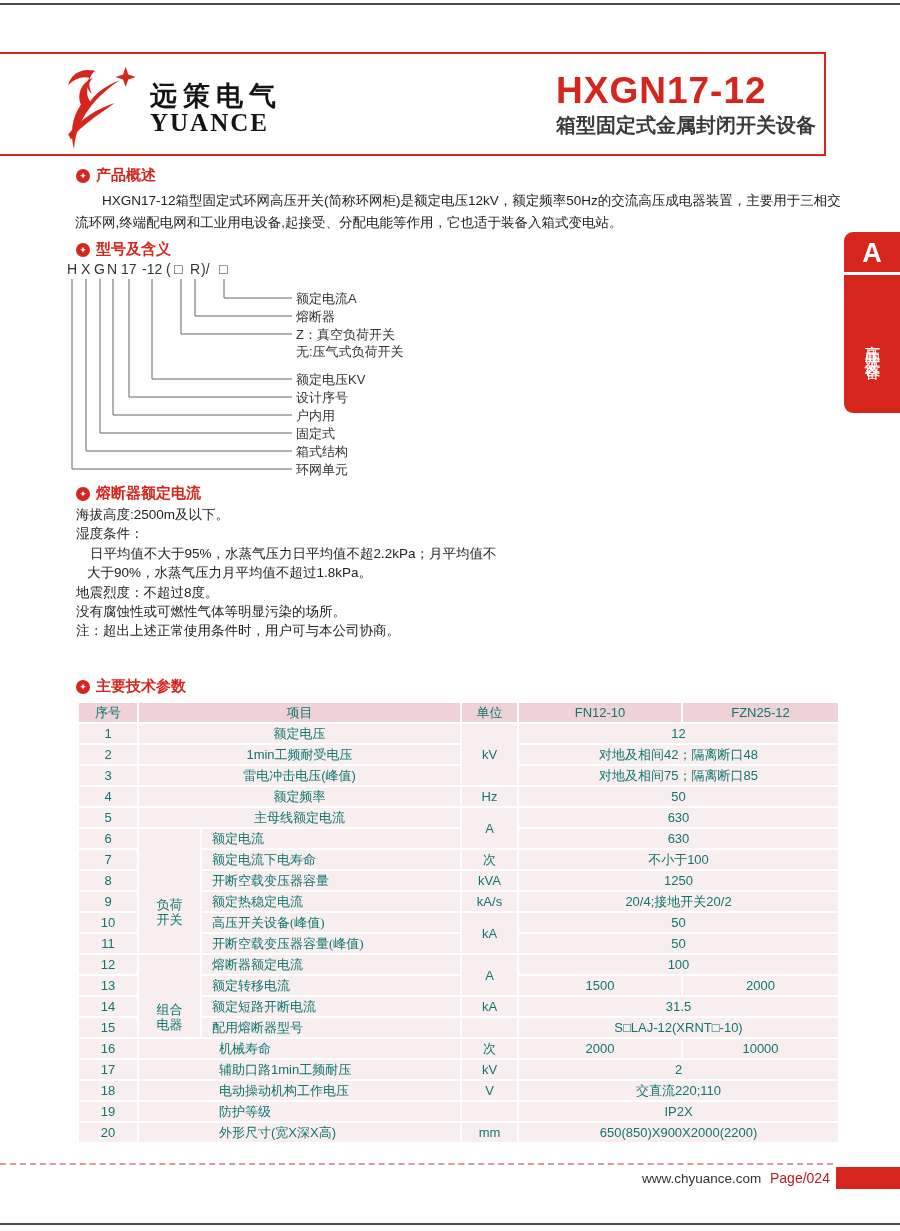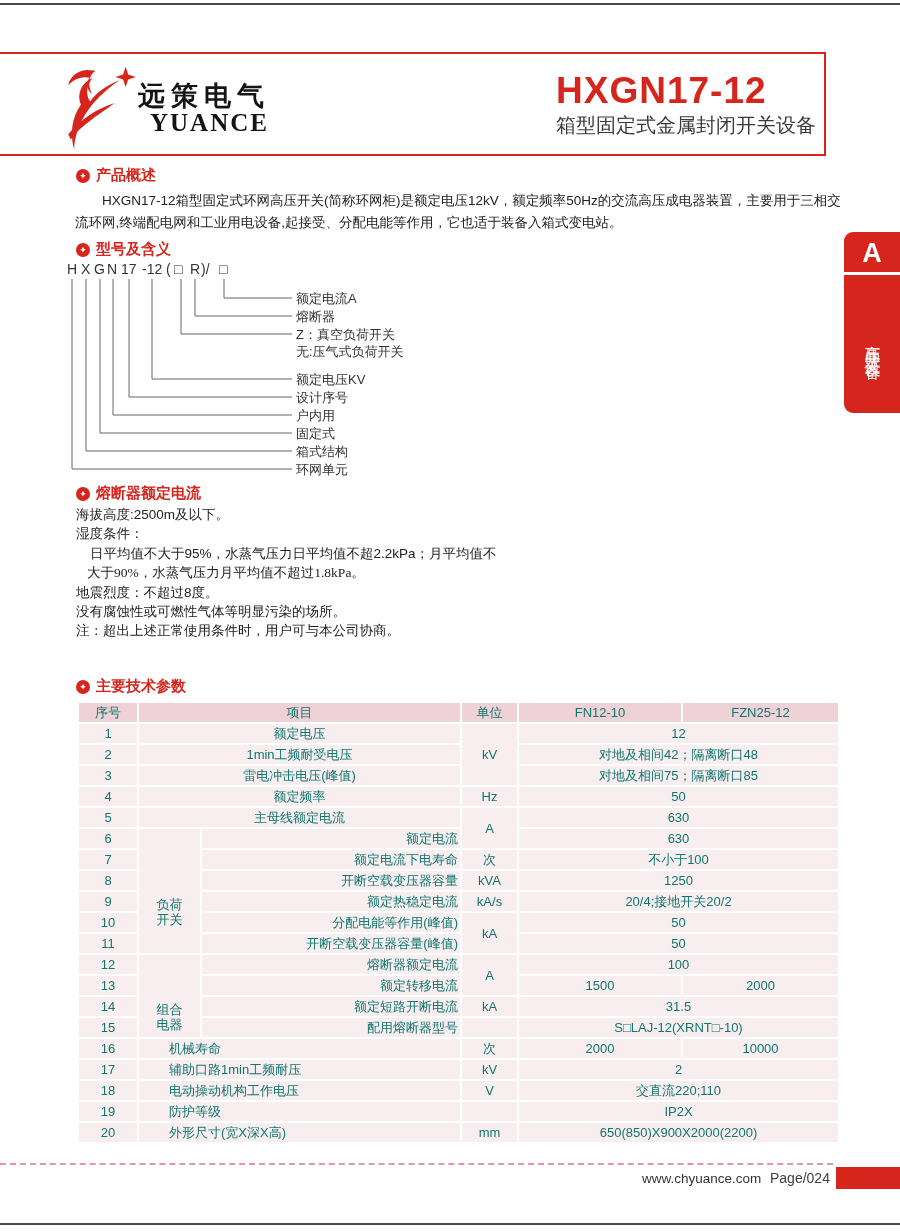--- a/index.html
+++ b/index.html
@@ -3,59 +3,59 @@
 <meta charset="utf-8">
 <style>
   html,body{margin:0;padding:0;background:#e9e9e9;}
   #page{position:relative;width:900px;height:1231px;background:#fff;margin:0 auto;overflow:hidden;
         font-family:"Liberation Sans","DejaVu Sans",sans-serif;color:#3a3a3a;}
   .rule{position:absolute;left:0;width:900px;height:2px;background:#4a4a4a;}
   
   .header-box{position:absolute;top:52px;left:0;width:826px;height:104px;
               border-top:2px solid #d5251d;border-right:2px solid #d5251d;border-bottom:2px solid #d5251d;box-sizing:border-box;}
   .logo-svg{position:absolute;left:64px;top:12px;}
-  .logo-cn{position:absolute;left:138px;top:24px;font-size:27px;font-weight:bold;letter-spacing:6px;color:#141414;}
+  .logo-cn{position:absolute;left:150px;top:24px;font-size:27px;font-weight:bold;letter-spacing:6px;color:#141414;}
   .logo-en{position:absolute;left:150px;top:55px;font-family:"Liberation Serif","DejaVu Serif",serif;
            font-size:25px;font-weight:bold;letter-spacing:2px;color:#141414;}
   .title-block{position:absolute;right:8px;top:16px;text-align:left;}
   .model-title{font-size:37px;font-weight:bold;color:#d5251d;line-height:42px;letter-spacing:1px;}
-  .model-subtitle{font-size:20px;font-weight:normal;color:#3a3a3a;line-height:26px;}
+  .model-subtitle{font-size:20px;font-weight:bold;color:#3a3a3a;line-height:26px;}
   
   .tab-a{position:absolute;top:232px;right:0;width:56px;height:40px;background:#d5251d;border-radius:9px 0 0 0;
          color:#fff;font-weight:bold;font-size:27px;text-align:center;line-height:42px;}
   .tab-label{position:absolute;top:275px;right:0;width:56px;height:138px;background:#d5251d;border-radius:0 0 0 9px;
              display:flex;align-items:center;justify-content:center;}
   .tab-label span{writing-mode:vertical-rl;color:#fff;font-size:16px;letter-spacing:4px;}
   
   .sec{position:absolute;left:76px;display:flex;align-items:center;gap:6px;color:#d5251d;font-weight:bold;font-size:15px;}
   .sec .ico{display:inline-block;width:14px;height:14px;background:#d5251d;border-radius:50%;color:#fff;
             font-size:9px;line-height:14px;text-align:center;font-weight:normal;}
   
   .overview-body{position:absolute;left:75px;top:190px;width:772px;font-size:13.5px;line-height:22px;
                  text-indent:2em;color:#222;}
   
   .code-part{position:absolute;top:261px;font-size:14px;color:#333;}
   .dlines{position:absolute;left:0;top:279px;}
   .dlabel{position:absolute;left:296px;font-size:13px;color:#333;white-space:nowrap;}
   
   .cond{position:absolute;left:76px;top:505px;font-size:13.5px;line-height:19.4px;color:#222;}
   .cond .i1{padding-left:14px;}
-  .cond .i2{padding-left:11px;font-family:Liberation Serif, serif;}
+  .cond .i2{padding-left:11px;}
   
   .ttable{position:absolute;left:77px;top:701px;width:761px;border-collapse:collapse;table-layout:fixed;
           font-size:13px;color:#0f766e;text-align:center;}
   .ttable td{border:2px solid #fff;background:#f8eef0;height:19px;padding:0 2px;overflow:hidden;}
   .ttable tr.th td{background:#efd2d7;}
-  .ttable td.l{text-align:right;padding-left:10px;}
-  .ttable td.ind{text-align:left;padding-left:30px;}
+  .ttable td.l{text-align:left;padding-left:10px;font-family:Liberation Serif, serif;}
+  .ttable td.ind{text-align:left;padding-left:80px;}
   .grpw{display:inline-block;width:2.2em;line-height:15px;margin-top:41px;}
   
   .dash{position:absolute;top:1163px;left:0;width:833px;border-top:2px dashed #e3989e;}
   .f-web{position:absolute;top:1171px;left:642px;font-size:13.5px;color:#333;}
-  .f-page{position:absolute;top:1170px;left:770px;font-size:14px;color:#404040;}
+  .f-page{position:absolute;top:1170px;left:770px;font-size:14px;color:#b91c1c;}
   .redblock{position:absolute;top:1167px;left:836px;width:64px;height:22px;background:#d5251d;}
 </style>
 </head>
 <body>
 
 <div id="page">
   <div class="rule" style="top:3px"></div>
 
   <div class="header-box">
     <svg class="logo-svg" width="76" height="86" viewBox="0 0 90 100">
@@ -205,21 +205,21 @@
       <td colspan="2">1250</td>
     </tr>
     <tr>
       <td>9</td>
       <td class="l">额定热稳定电流</td>
       <td>kA/s</td>
       <td colspan="2">20/4;接地开关20/2</td>
     </tr>
     <tr>
       <td>10</td>
-      <td class="l">分配电能等作用(峰值)</td>
+      <td class="l">高压开关设备(峰值)</td>
       <td rowspan="2">kA</td>
       <td colspan="2">50</td>
     </tr>
     <tr>
       <td>11</td>
       <td class="l">开断空载变压器容量(峰值)</td>
       <td colspan="2">50</td>
     </tr>
     <tr>
       <td>12</td>

